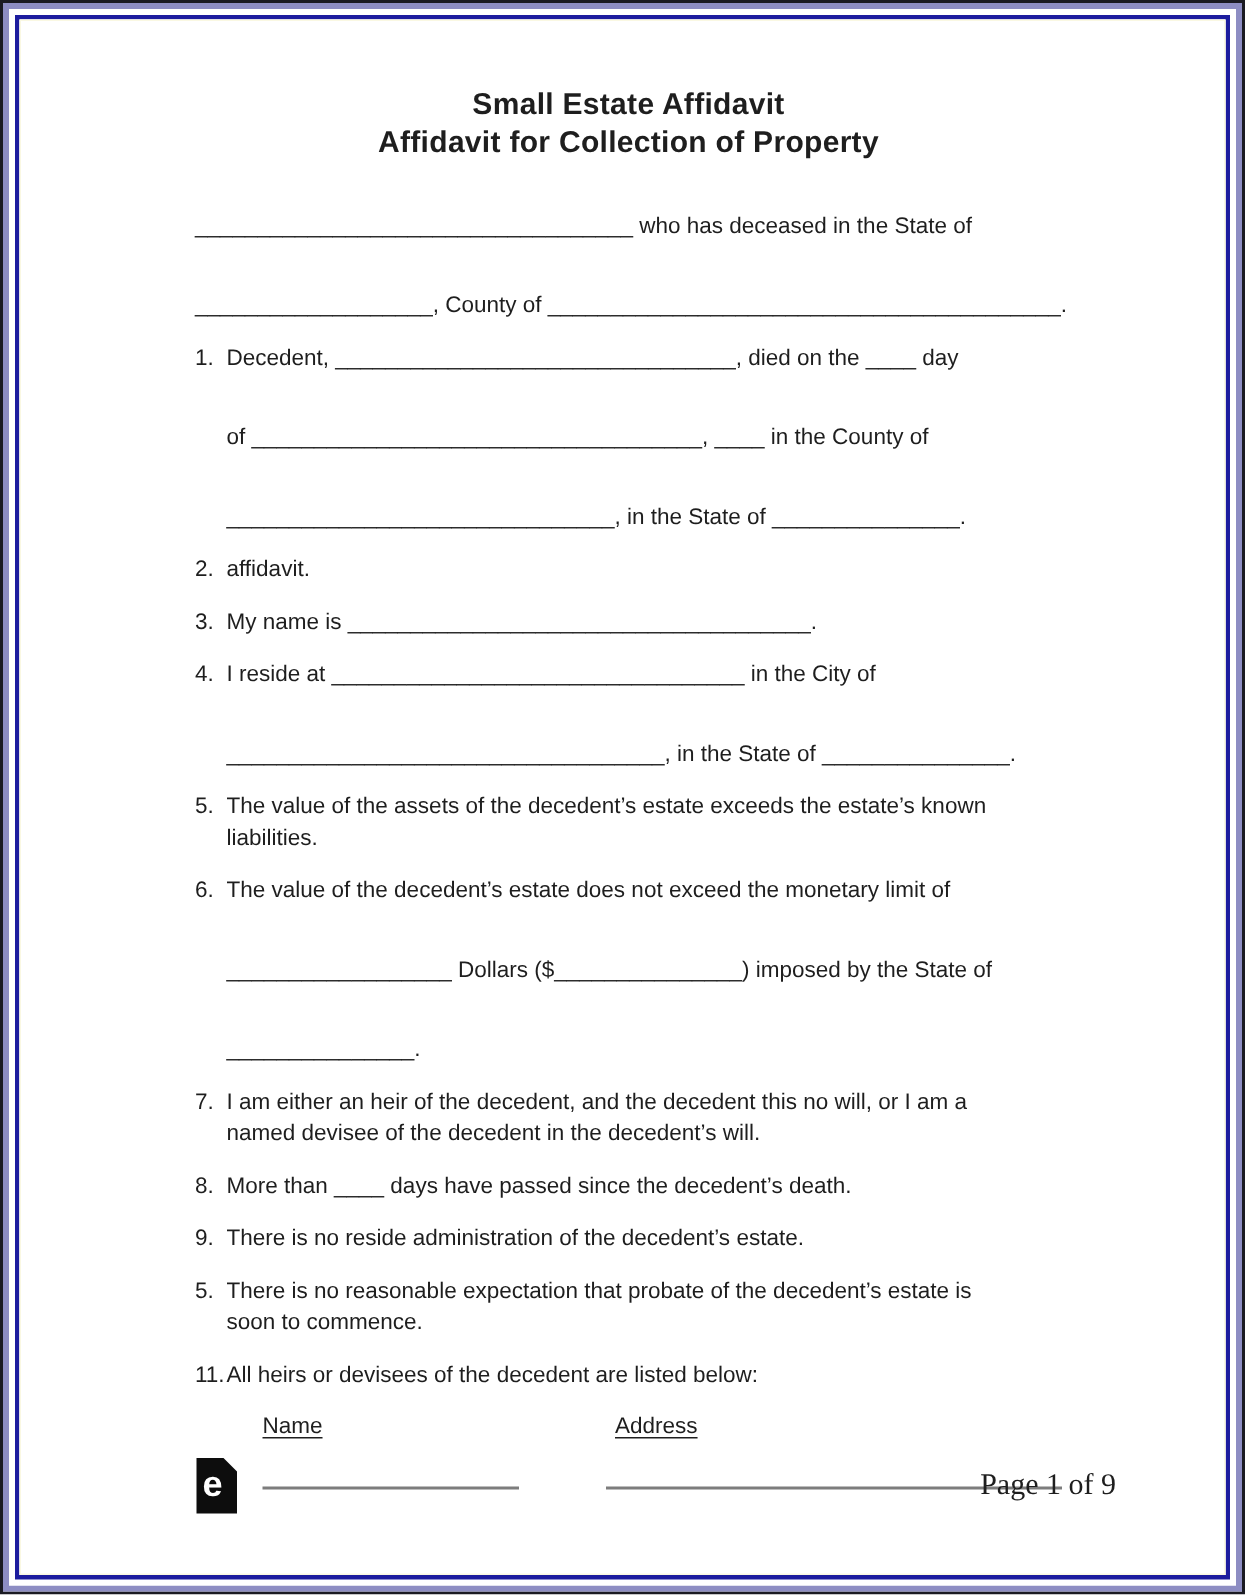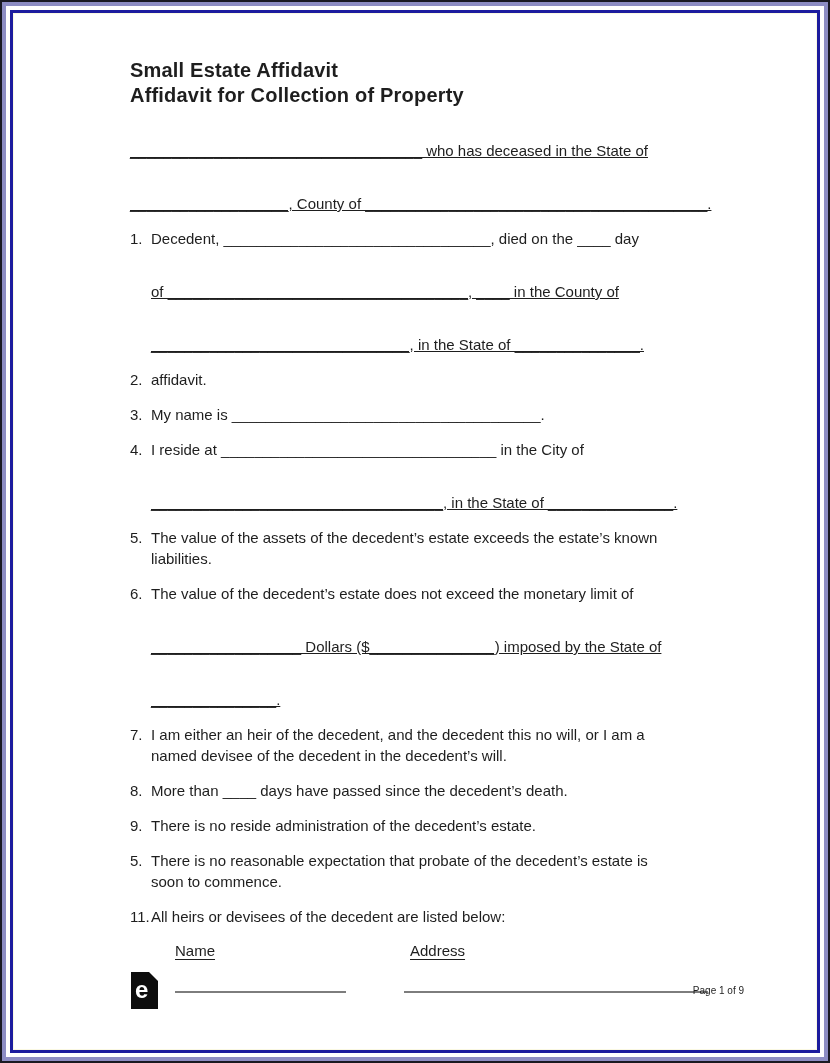--- a/index.html
+++ b/index.html
@@ -8,43 +8,43 @@
     font-family:"Liberation Sans","DejaVu Sans",sans-serif;
     color:var(--text,#1e1e1e);
   }
   .b1{width:830px;height:1063px;box-sizing:border-box;border:2px solid var(--frame-outer,#1a1a22);}
   .b2{width:100%;height:100%;box-sizing:border-box;border:4px solid var(--frame-lavender,#8d8dc3);}
   .b3{width:100%;height:100%;box-sizing:border-box;border:4px solid var(--frame-gap,#ffffff);}
   .b4{width:100%;height:100%;box-sizing:border-box;border:3px solid var(--frame-navy,#1c1c9e);}
   .b5{width:100%;height:100%;box-sizing:border-box;border:1px solid var(--frame-cream,#faf8e2);
       background:var(--page-bg,#ffffff);position:relative;overflow:hidden;}
   .content{padding:44px 108px 0 116px;font-size:15px;line-height:21px;}
-  .title{font-size:20px;font-weight:bold;line-height:25px;text-align:left;letter-spacing:.2px;}
+  .title{font-size:20px;font-weight:bold;line-height:25px;text-align:center;letter-spacing:.2px;}
   .intro{margin-top:29px;}
   .ln{white-space:nowrap;}
-  .sp{margin-top:32px;text-decoration:underline;}
+  .sp{margin-top:32px;}
   .item{display:flex;margin-top:14px;}
   .num{flex:none;min-width:21px;}
   .ibody{flex:1;min-width:0;}
   .heirs{margin-top:13px;margin-left:45px;}
   .hhead{display:flex;}
   .hname{width:235px;}
   .u{text-decoration:underline;text-underline-offset:3px;}
   .hrow{display:flex;margin-top:14px;}
   .bl{display:inline-block;height:16px;border-bottom:2px solid var(--heir-line,#7d7d7d);}
   .bl1{width:172px;}
   .bl2{width:306px;margin-left:58px;}
   .footer{position:absolute;left:117px;right:72px;bottom:40px;
           display:flex;justify-content:space-between;align-items:center;}
   .logo{width:27px;height:37px;background:var(--logo-bg,#0d0d0d);position:relative;flex:none;}
   .logo::before{content:"";position:absolute;top:0;right:0;width:0;height:0;
                 border-left:9px solid transparent;border-top:9px solid var(--page-bg,#ffffff);}
   .loge{position:absolute;left:4px;top:5px;color:var(--logo-letter-color,#ffffff);
         font-weight:bold;font-size:24px;line-height:26px;}
-  .pagenum{font-size:10px;}
+  .pagenum{font-size:20px;font-family:Liberation Serif, serif;}
 </style>
 </head>
 <body>
 
 <div class="b1">
  <div class="b2">
   <div class="b3">
    <div class="b4">
     <div class="b5">
 

